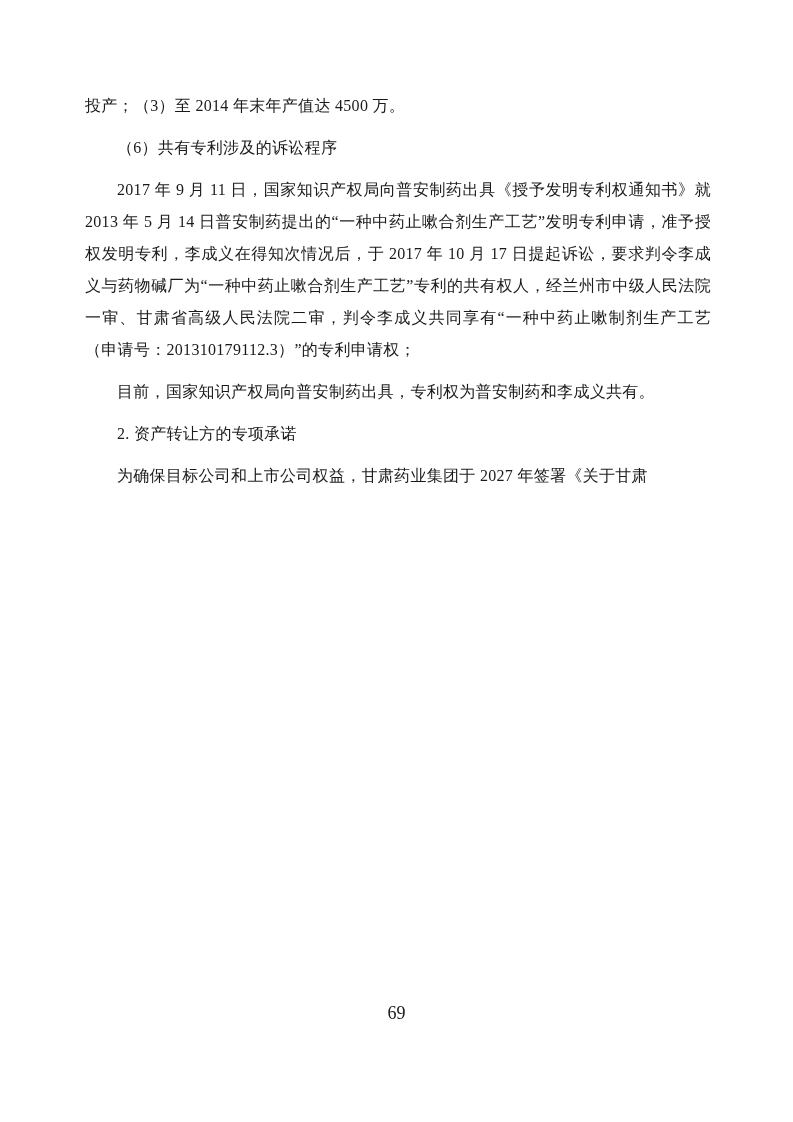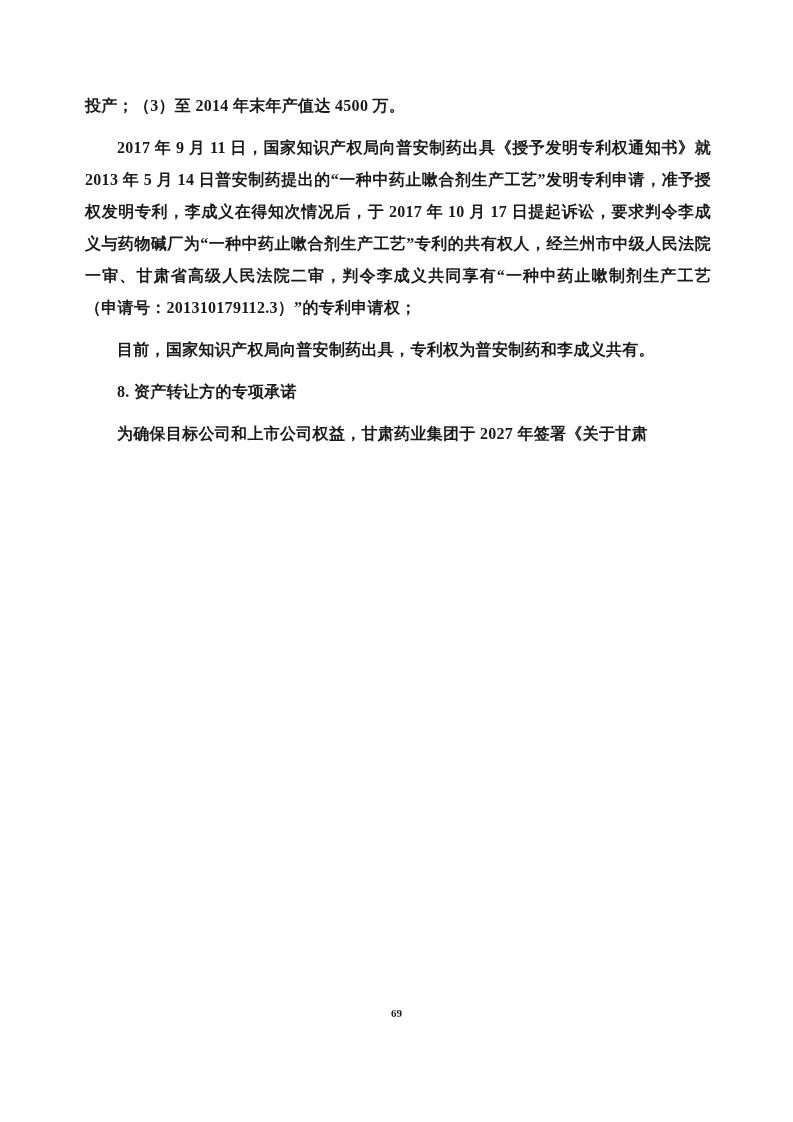--- a/index.html
+++ b/index.html
@@ -8,21 +8,20 @@
     background: #ffffff;
   }
   .page {
     position: relative;
     width: 793px;
     height: 1122px;
     background: #ffffff;
     overflow: hidden;
     font-family: "Liberation Serif", "DejaVu Serif", serif;
     color: #1a1a1a;
-    font-weight: bold;
   }
   .content {
     position: absolute;
     left: 85px;
     top: 90px;
     width: 626px;
     font-size: 16px;
     line-height: 32px;
     text-align: justify;
     letter-spacing: 0.3px;
@@ -32,31 +31,32 @@
   }
   .content p.ind {
     text-indent: 2em;
   }
   .page-footer {
     position: absolute;
     left: 0;
     top: 1004px;
     width: 100%;
     text-align: center;
-    font-size: 11px;
+    font-size: 18px;
     line-height: 18px;
     color: #1a1a1a;
   }
 </style>
 </head>
 <body>
 
 <div class="page">
   <div class="content">
     <p>投产；（3）至 2014 年末年产值达 4500 万。</p>
+    <p class="ind">（6）共有专利涉及的诉讼程序</p>
     <p class="ind">2017 年 9 月 11 日，国家知识产权局向普安制药出具《授予发明专利权通知书》就 2013 年 5 月 14 日普安制药提出的“一种中药止嗽合剂生产工艺”发明专利申请，准予授权发明专利，李成义在得知次情况后，于 2017 年 10 月 17 日提起诉讼，要求判令李成义与药物碱厂为“一种中药止嗽合剂生产工艺”专利的共有权人，经兰州市中级人民法院一审、甘肃省高级人民法院二审，判令李成义共同享有“一种中药止嗽制剂生产工艺（申请号：201310179112.3）”的专利申请权；</p>
     <p class="ind">目前，国家知识产权局向普安制药出具，专利权为普安制药和李成义共有。</p>
-    <p class="ind">8. 资产转让方的专项承诺</p>
+    <p class="ind">2. 资产转让方的专项承诺</p>
     <p class="ind">为确保目标公司和上市公司权益，甘肃药业集团于 2027 年签署《关于甘肃</p>
   </div>
 
   <div class="page-footer">69</div>
 </div>
 
 </body></html>

